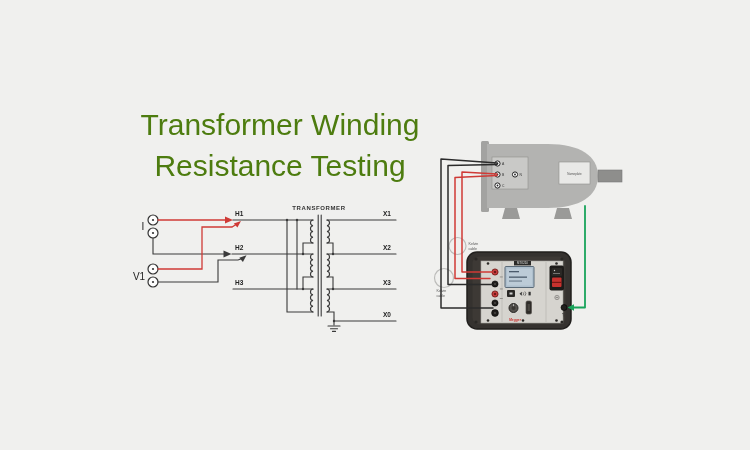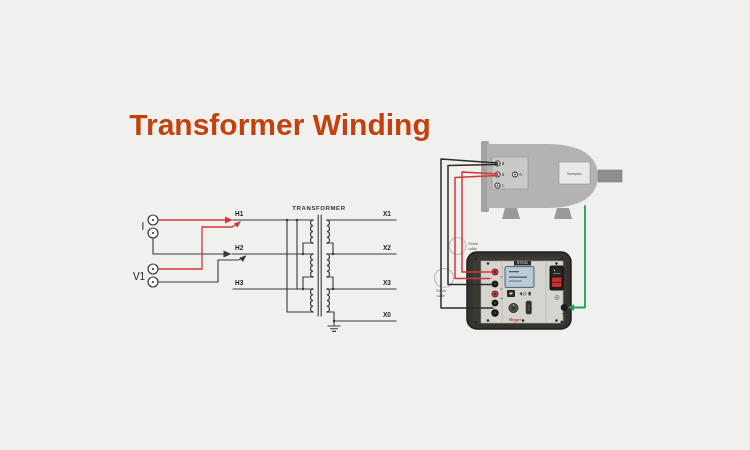--- a/index.html
+++ b/index.html
@@ -4,33 +4,34 @@
 <style>
   html,body{margin:0;padding:0;}
   body{
     width:750px;height:450px;position:relative;overflow:hidden;
     background:#f0f0ee;
     font-family:"Liberation Sans",sans-serif;
   }
   .stage{position:absolute;left:0;top:0;width:750px;height:450px;}
   .title{
     position:absolute;left:55px;top:104px;width:450px;
-    text-align:center;color:#c2410c;
-    font-weight:700;font-size:30px;line-height:41px;letter-spacing:0px;
+    text-align:center;color:#4d7c0f;
+    font-weight:400;font-size:30px;line-height:41px;letter-spacing:0px;
   }
   svg text{font-family:"Liberation Sans",sans-serif;}
   .schlbl{font-size:6.5px;font-weight:700;fill:#222;}
   .biglbl{font-size:10px;fill:#222;}
   .tinygray{fill:#555;}
 </style>
 </head>
 <body>
 
 <div class="title">
   <div>Transformer Winding</div>
+  <div>Resistance Testing</div>
 </div>
 
 <svg class="stage" viewBox="0 0 750 450" width="750" height="450">
 
   <g stroke-linecap="round">
 
     <g fill="#fdfdfd" stroke="#333" stroke-width="1.2">
       <circle cx="153" cy="220" r="5"></circle>
       <circle cx="153" cy="233" r="5"></circle>
       <circle cx="153" cy="269" r="5"></circle>

